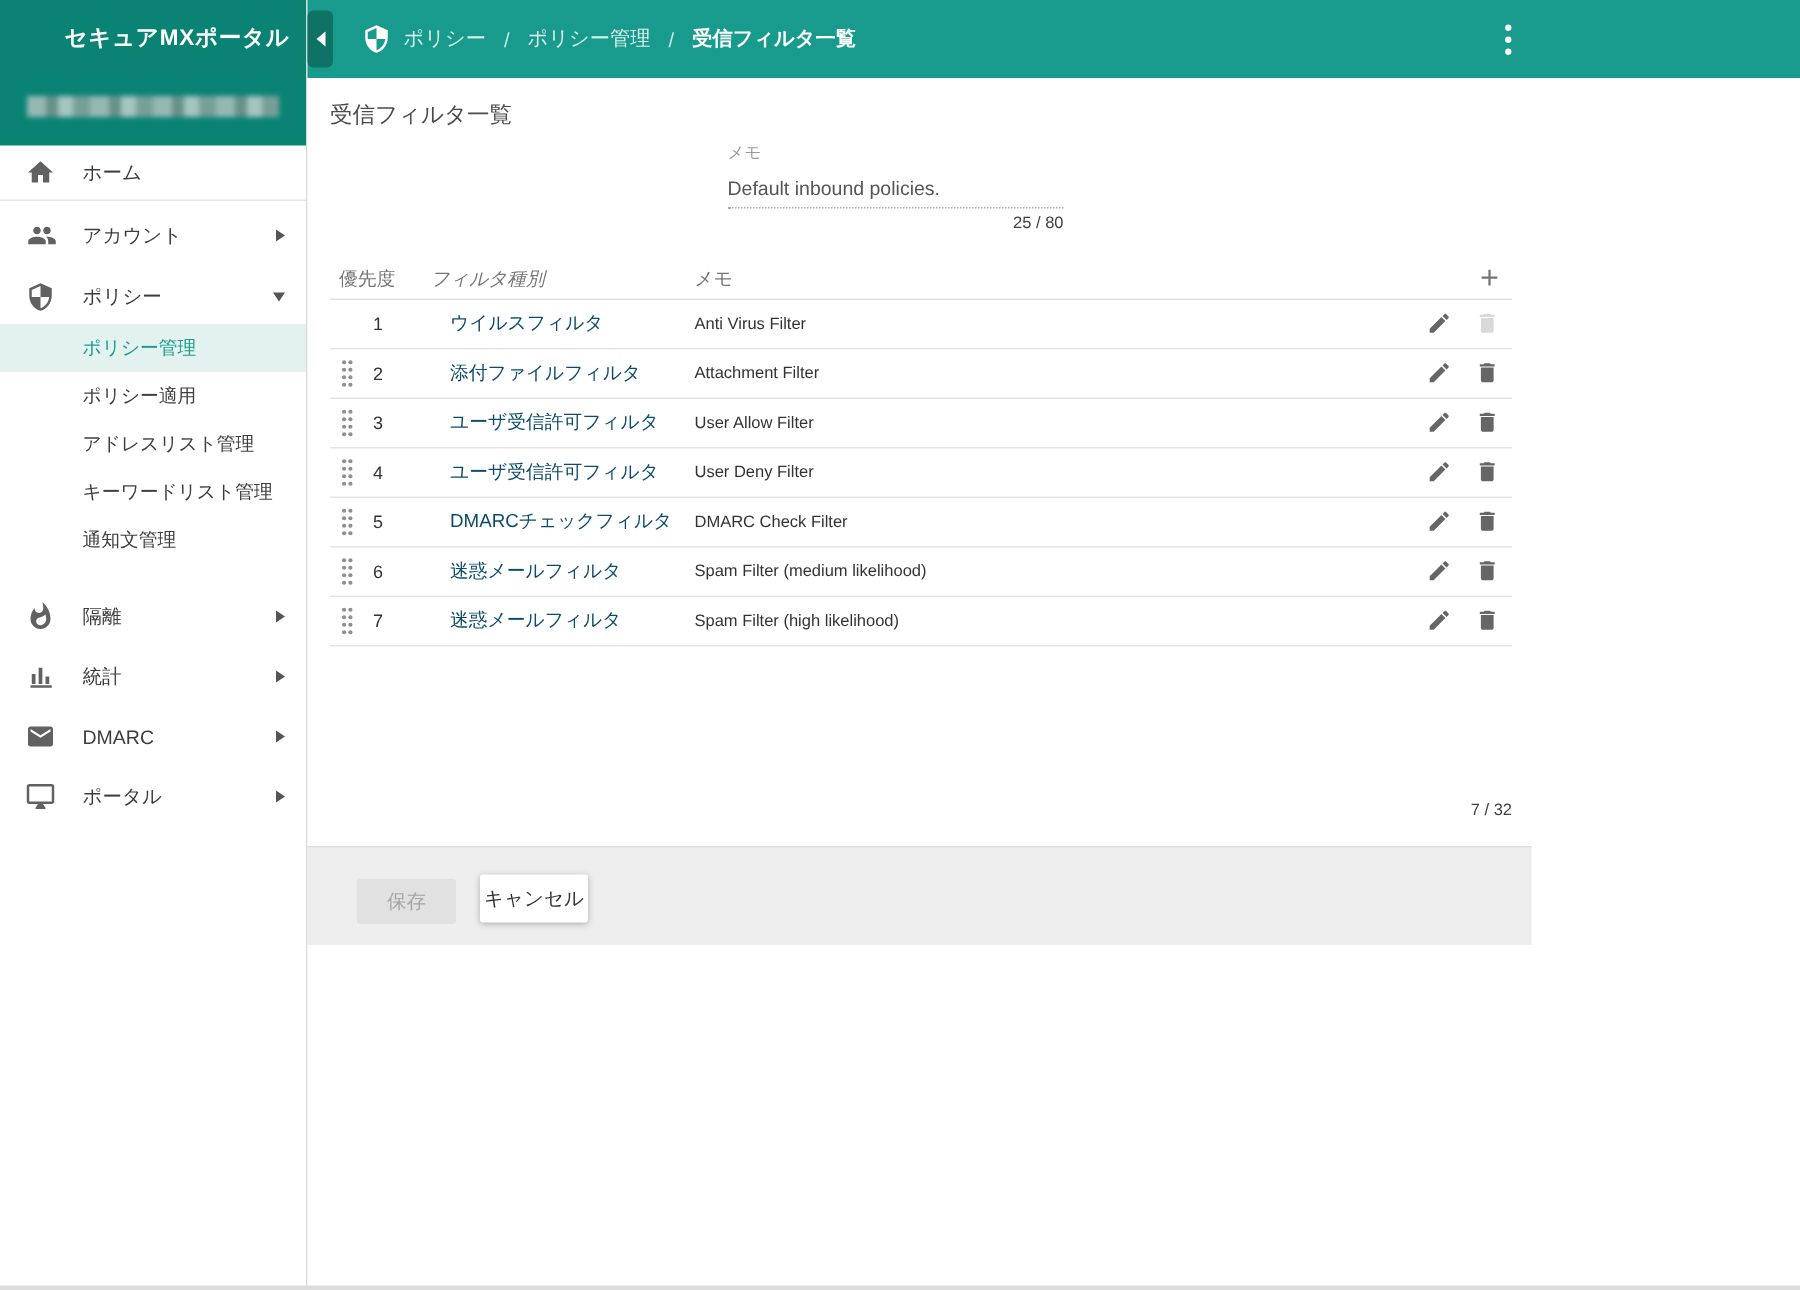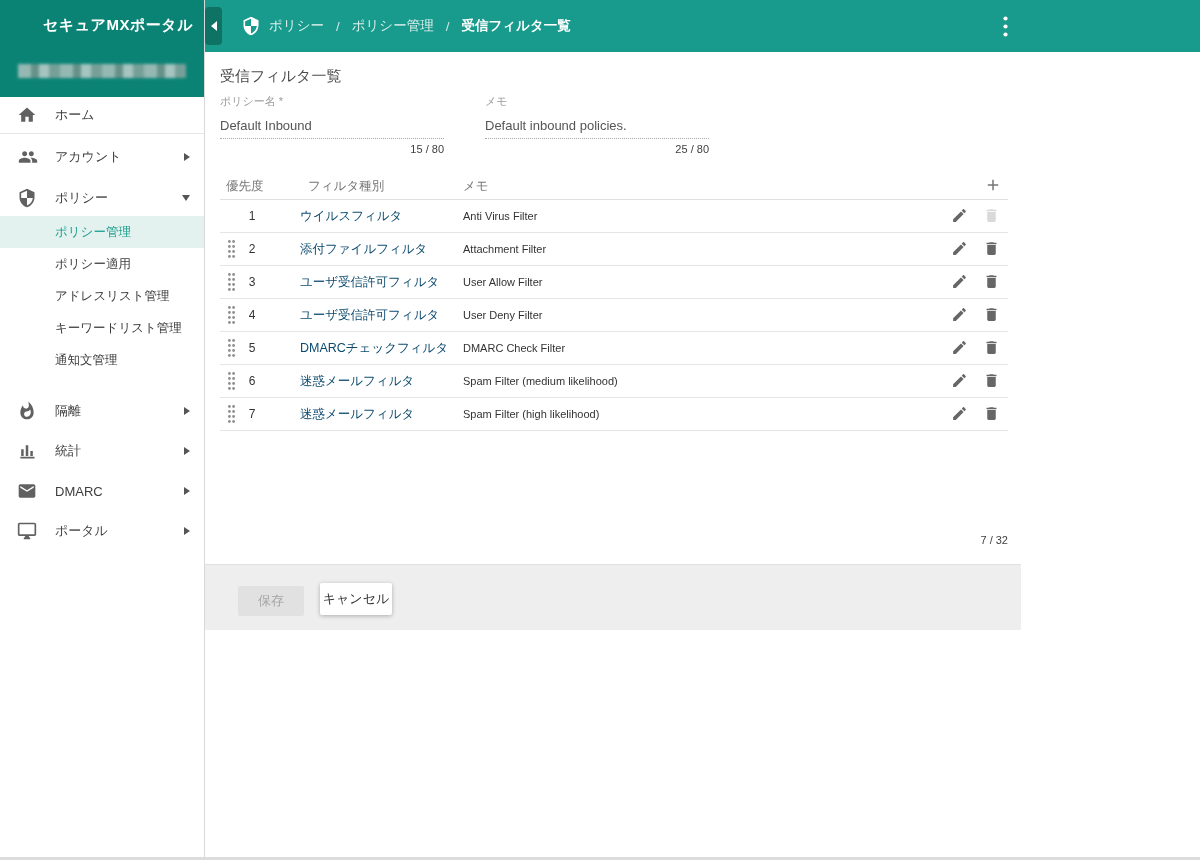--- a/index.html
+++ b/index.html
@@ -57,21 +57,21 @@
   .field{position:absolute; top:42px; width:224px;}
   .field-1{left:15px;} .field-2{left:280px;}
   .flabel{font-size:11px; color:#9b9b9b;}
   .fvalue{font-size:13px; color:#555; margin-top:9px; padding-bottom:5px;
     border-bottom:1px dotted #ababab; width:100%;}
   .fcounter{font-size:11px; color:#3f3f3f; text-align:right; margin-top:4px;}
   
   #filter-table{position:absolute; left:15px; top:118px; width:788px;}
   .thead{height:30px; position:relative; border-bottom:1px solid #e0e0e0;}
   .th{position:absolute; top:8px; font-size:12.5px; color:#757575;}
-  .th-prio{left:6px;} .th-type{left:88px;} .th-memo{left:243px;}
+  .th-prio{left:6px;} .th-type{left:67px;font-style:italic;} .th-memo{left:243px;}
   .add-btn{position:absolute; right:4px; top:4px; width:22px; height:22px; cursor:pointer;
     display:flex; align-items:center; justify-content:center;}
   .add-btn svg{fill:#757575;}
   .trow{height:33px; position:relative; border-bottom:1px solid #e5e5e5;}
   .drag{position:absolute; left:7px; top:50%; transform:translateY(-50%); cursor:grab; display:flex;}
   .prio{position:absolute; left:24px; width:16px; text-align:center; top:50%;
     transform:translateY(-50%); font-size:12px; color:#333;}
   .ftype{position:absolute; left:80px; top:50%; transform:translateY(-50%); font-size:12.5px; color:#0c4a6e;}
   .fmemo{position:absolute; left:243px; top:50%; transform:translateY(-50%); font-size:11px; color:#333;}
   .act{position:absolute; top:50%; transform:translateY(-50%); width:18px; height:18px; cursor:pointer;}
@@ -208,25 +208,20 @@
         <circle cx="2.5" cy="2.5" r="2.1"></circle>
         <circle cx="2.5" cy="10.5" r="2.1"></circle>
         <circle cx="2.5" cy="18.5" r="2.1"></circle>
       </svg>
   </div>
 </div>
 
 <div id="main">
   <div id="page-title">受信フィルタ一覧</div>
 
-  <div class="field field-1">
-    <div class="flabel">ポリシー名 *</div>
-    <div class="fvalue">Default Inbound</div>
-    <div class="fcounter">15 / 80</div>
-  </div>
   <div class="field field-2">
     <div class="flabel">メモ</div>
     <div class="fvalue">Default inbound policies.</div>
     <div class="fcounter">25 / 80</div>
   </div>
 
   <div id="filter-table">
     <div class="thead">
       <span class="th th-prio">優先度</span>
       <span class="th th-type">フィルタ種別</span>

